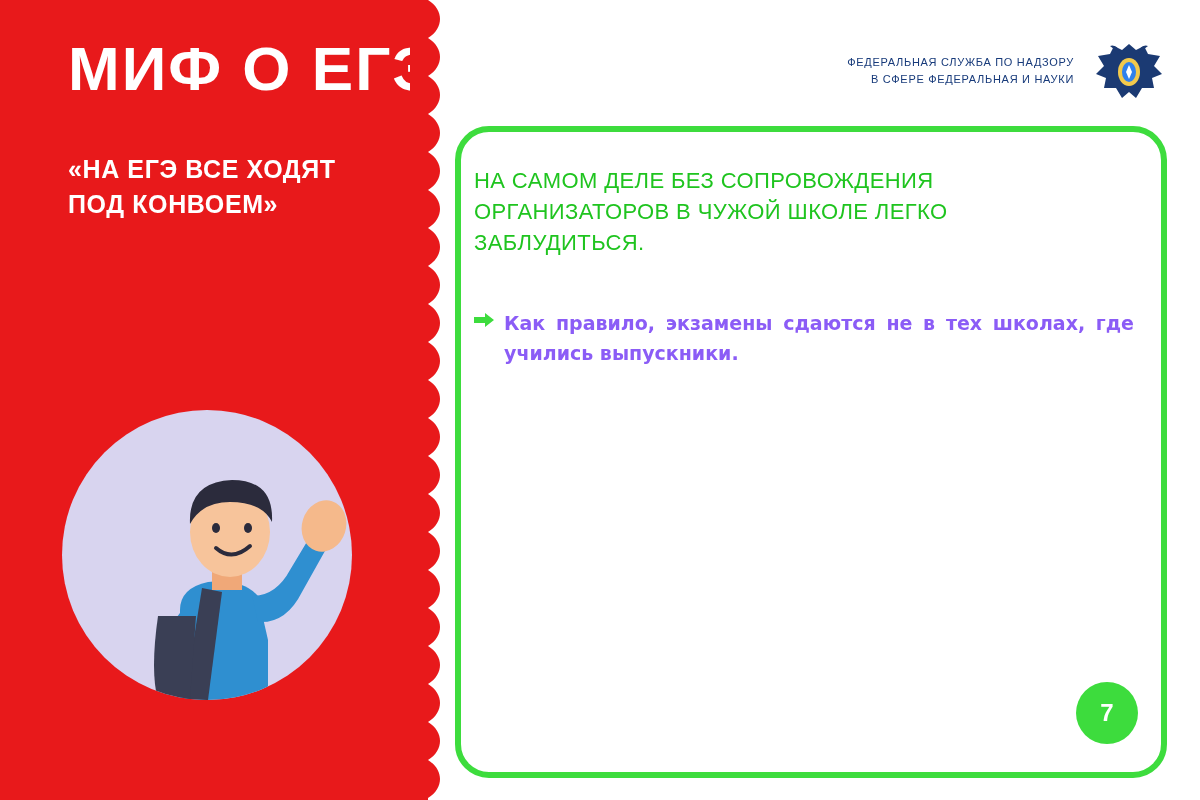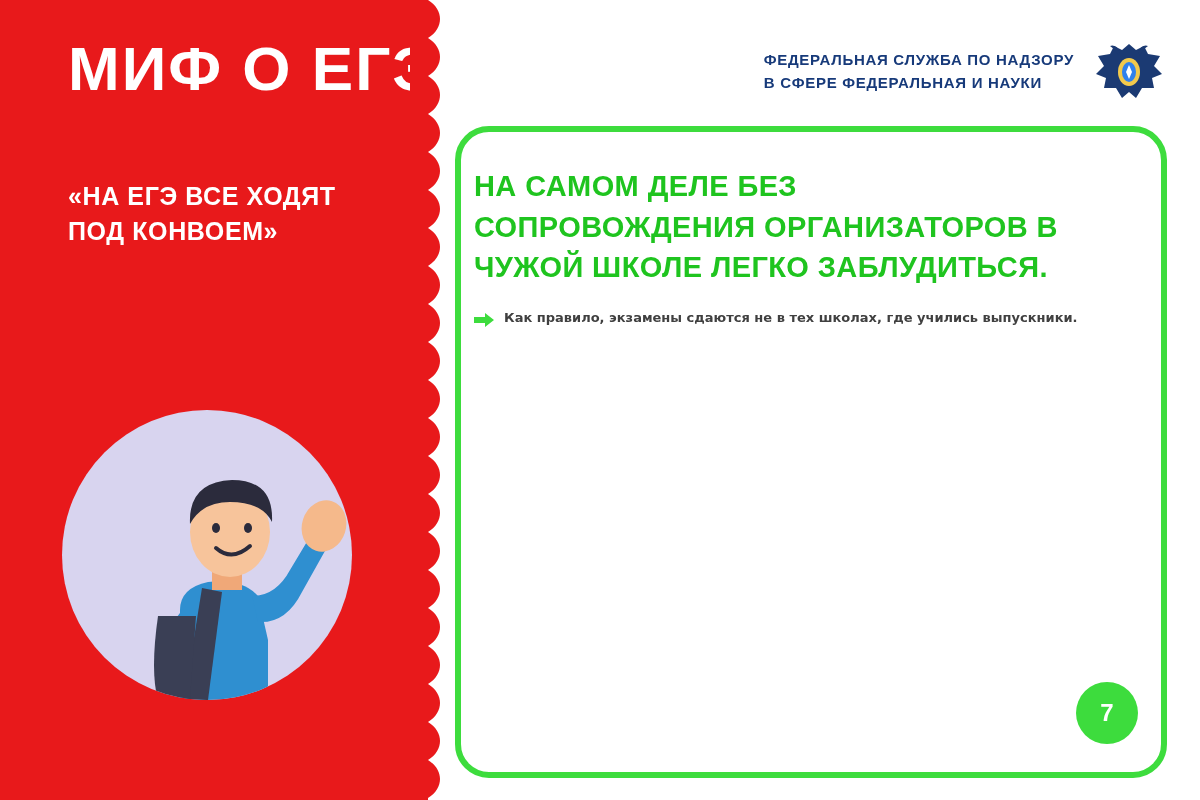--- a/index.html
+++ b/index.html
@@ -38,21 +38,21 @@
     line-height: 1.0;
     font-weight: bold;
     color: #ffffff;
     letter-spacing: 2px;
     font-family: "Liberation Sans", sans-serif;
     white-space: nowrap;
   }
   .myth-subtitle {
     position: absolute;
     left: 68px;
-    top: 179px;
+    top: 152px;
     width: 330px;
     font-size: 25px;
     line-height: 1.38;
     font-weight: bold;
     color: #ffffff;
     letter-spacing: 0.6px;
   }
 
   
   .student-circle {
@@ -78,24 +78,24 @@
   
   .brand-block {
     position: absolute;
     right: 34px;
     top: 38px;
     display: flex;
     align-items: center;
     gap: 18px;
   }
   .brand-text {
-    text-align: left;
+    text-align: right;
     color: #173a7a;
-    font-size: 15px;
-    font-weight: bold;
+    font-size: 11px;
+    font-weight: normal;
     line-height: 1.55;
     letter-spacing: 0.7px;
   }
   .brand-emblem {
     width: 74px;
     height: 66px;
     flex: none;
   }
 
   
@@ -109,38 +109,38 @@
     border-radius: 34px;
     box-sizing: border-box;
     background: #ffffff;
   }
   .card-heading {
     position: absolute;
     left: 474px;
     top: 166px;
     width: 610px;
     color: #1fc41f;
-    font-size: 29px;
-    font-weight: bold;
+    font-size: 22px;
+    font-weight: normal;
     line-height: 1.4;
     letter-spacing: 0.4px;
   }
 
   .bullets {
     position: absolute;
     left: 474px;
     top: 308px;
     width: 660px;
   }
   .bullet {
     position: relative;
     padding-left: 30px;
     margin-bottom: 24px;
-    color: #404040;
-    font-size: 13px;
+    color: #8b5cf6;
+    font-size: 19px;
     line-height: 1.6;
     text-align: justify;
     font-weight: bold;
     font-family: "DejaVu Sans", sans-serif;
   }
   .bullet .arrow-icon {
     position: absolute;
     left: 0;
     top: 4px;
     width: 20px;

